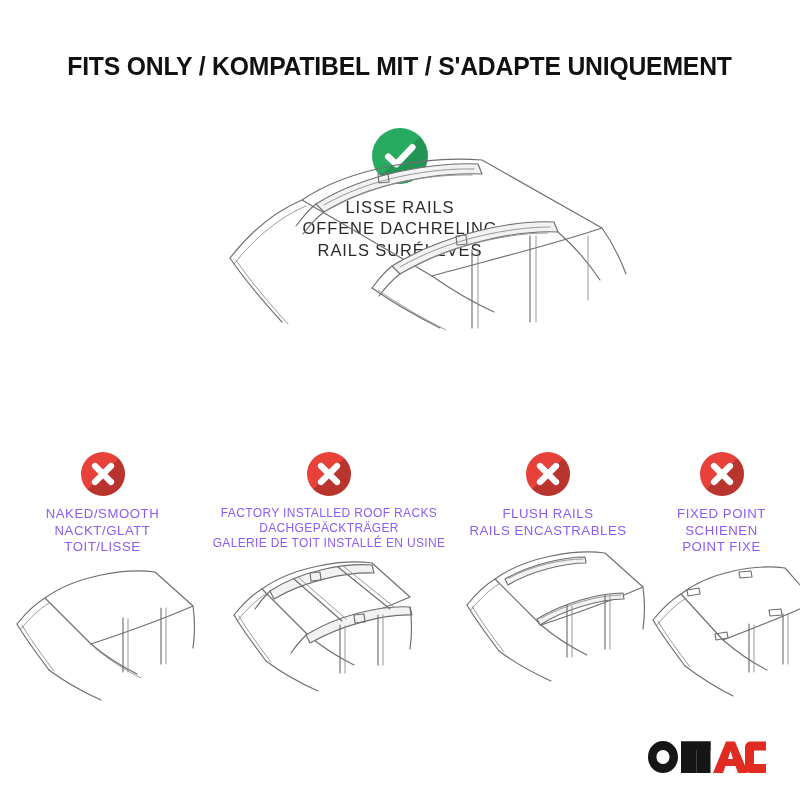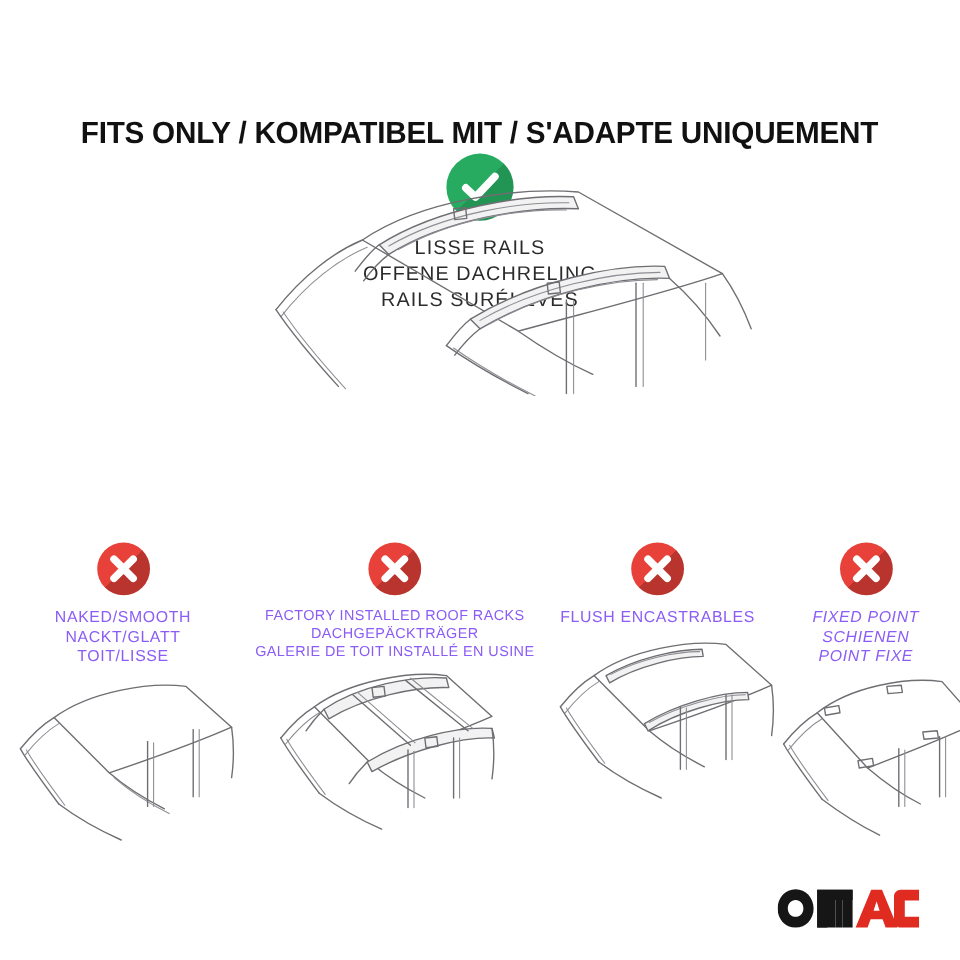--- a/index.html
+++ b/index.html
@@ -20,21 +20,20 @@
 
   
   .title-bar {
     position: absolute;
     left: 0;
     top: 52px;
     width: 800px;
     text-align: center;
     padding: 0 10px;
     box-sizing: border-box;
-    margin-top: 45px;
   }
   .title-bar .title-text {
     display: inline-block;
     font-family: "Liberation Sans Narrow", "Liberation Sans", sans-serif;
     font-size: 25.5px;
     font-weight: bold;
     letter-spacing: -0.2px;
     color: #111111;
     transform: scaleX(0.97);
     transform-origin: center;
@@ -101,21 +100,21 @@
     display: flex;
     align-items: flex-start;
   }
   .cell {
     box-sizing: border-box;
     text-align: center;
   }
   .cell.c0 { width: 205px; }
   .cell.c1 { width: 248px; }
   .cell.c2 { width: 190px; }
-  .cell.c3 { width: 157px; font-style: italic; }
+  .cell.c3 { width: 157px; }
 
   .cell .badge { width: 44px; height: 44px; }
 
   .cell-labels {
     margin-top: 10px;
     line-height: 1.26;
   }
   .cell-labels div {
     font-size: 13.2px;
     font-weight: 500;
@@ -311,21 +310,22 @@
   </div>
 
   <div class="cell c2">
     <div class="badge no">
       <div class="shadow"></div>
       <svg width="44" height="44" viewBox="0 0 44 44">
         <path d="M14 14 L30 30 M30 14 L14 30" fill="none" stroke="#ffffff" stroke-width="6.2" stroke-linecap="round"></path>
       </svg>
     </div>
     <div class="cell-labels">
-      <div>FLUSH ENCASTRABLES</div>
+      <div>FLUSH RAILS</div>
+      <div>RAILS ENCASTRABLES</div>
     </div>
     <div class="cell-art">
       <svg width="200" height="150" viewBox="0 0 200 150">
         <path class="art-line" d="M42 34 C 72 12, 122 4, 152 8 L 190 42 C 158 56, 118 70, 88 80 L 42 34 Z" fill="#ffffff"></path>
         <path class="art-line" d="M42 34 C 32 40, 22 50, 14 60"></path>
         <path class="art-thin" d="M46 39 C 36 45, 26 55, 18 65"></path>
         <path class="art-line" d="M14 60 C 22 74, 34 90, 46 106"></path>
         <path class="art-thin" d="M19 61 C 27 75, 39 91, 51 107"></path>
         <path class="art-line" d="M88 80 C 102 92, 118 102, 134 110"></path>
         <path class="art-line" d="M46 106 C 62 118, 80 128, 98 136"></path>

